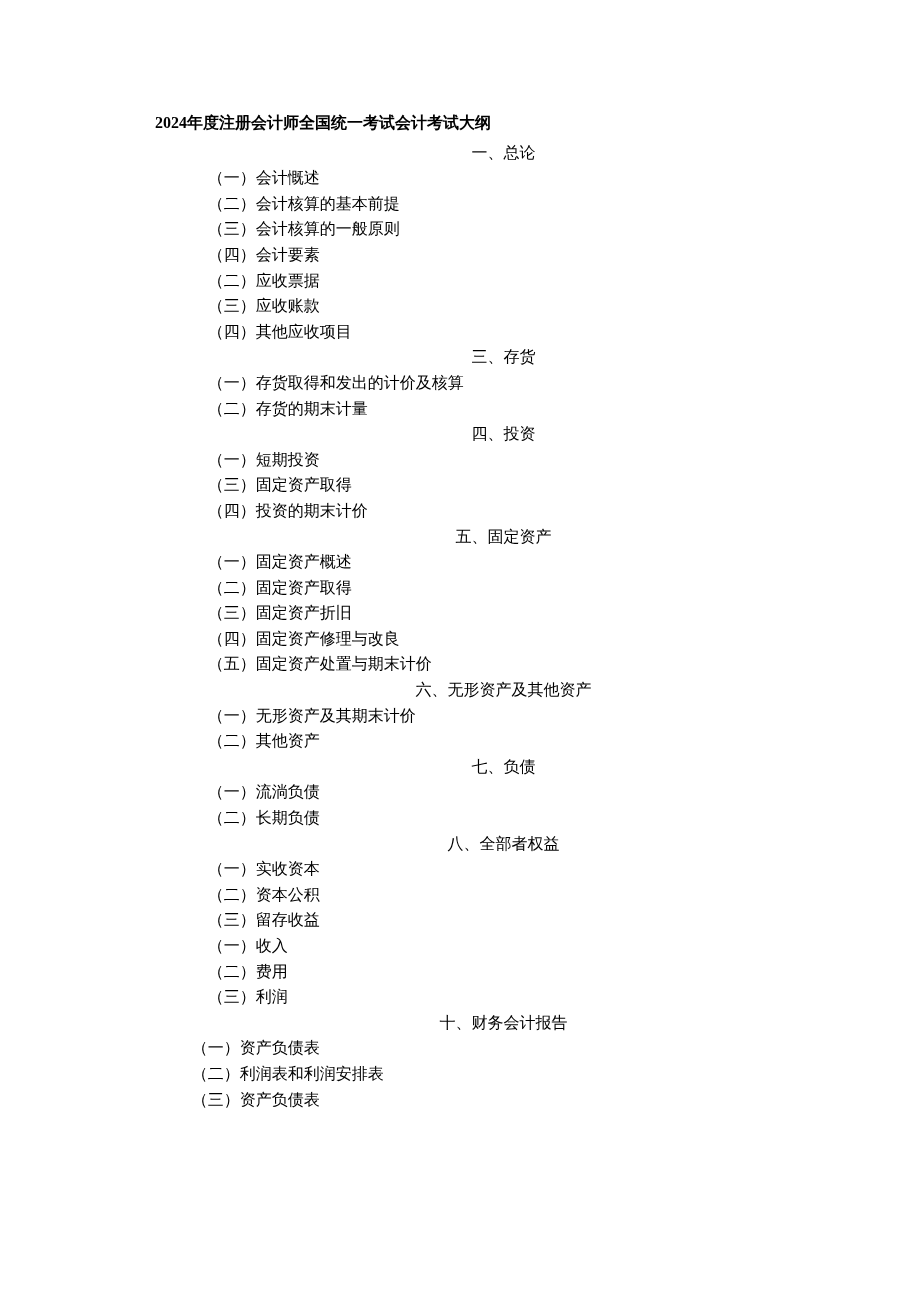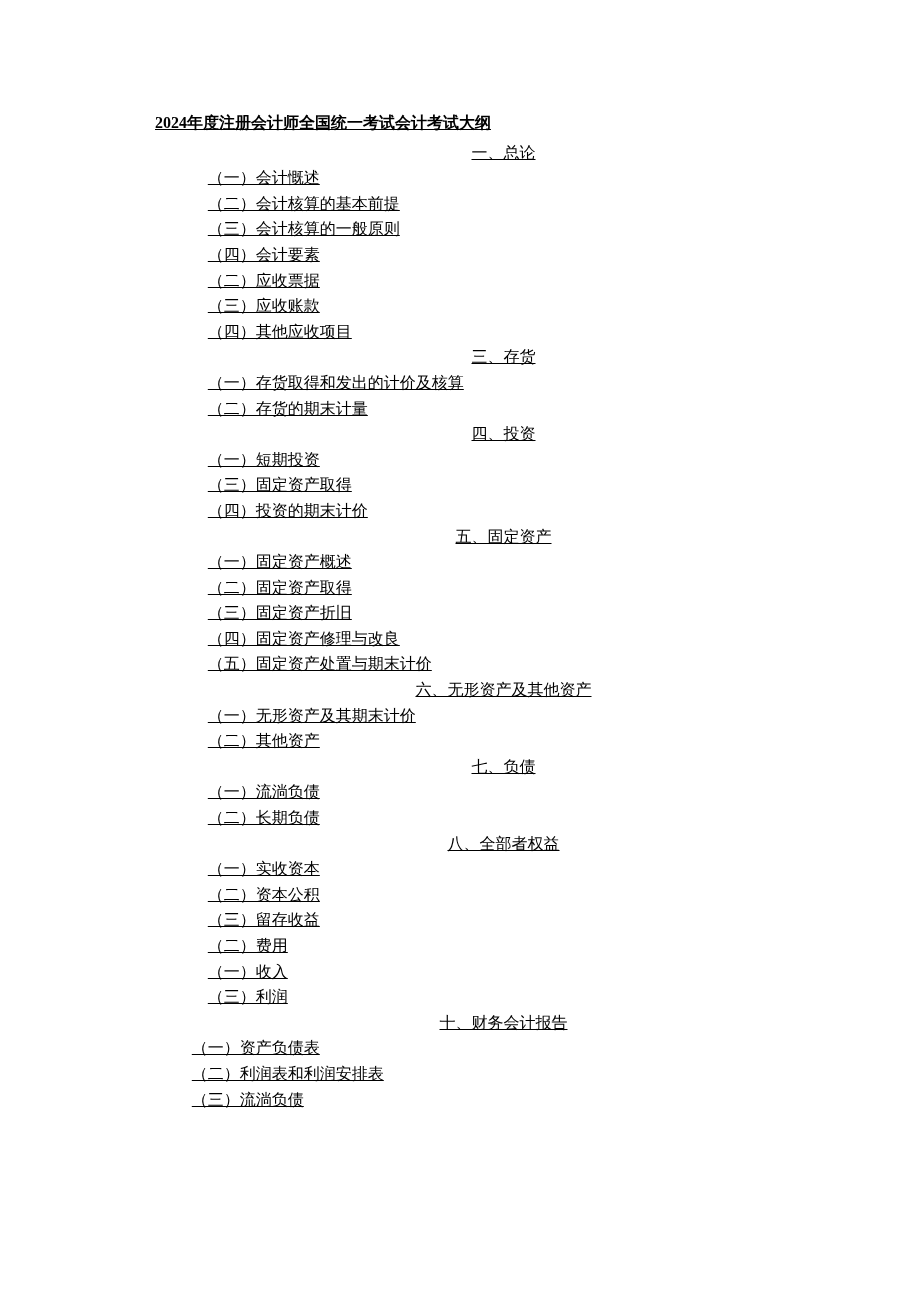--- a/index.html
+++ b/index.html
@@ -7,21 +7,20 @@
     padding: 0;
     width: 920px;
     background: #ffffff;
     font-family: "SimSun", "宋体", serif;
     font-size: 16px;
     color: #000000;
     line-height: 1.6;
   }
   .page {
     padding: 110px 80px 60px 155px;
-    text-decoration: underline;
   }
   .title {
     font-weight: bold;
     margin-bottom: 4px;
   }
   .section-head {
     margin-left: 12px;
     text-align: center;
   }
   .sub-item {
@@ -87,25 +86,25 @@
   </div>
 
   <div>
     <div class="section-head">八、全部者权益</div>
     <div class="sub-item">（一）实收资本</div>
     <div class="sub-item">（二）资本公积</div>
     <div class="sub-item">（三）留存收益</div>
   </div>
 
   <div>
+    <div class="sub-item">（一）收入</div>
     <div class="sub-item">（二）费用</div>
-    <div class="sub-item">（一）收入</div>
     <div class="sub-item">（三）利润</div>
   </div>
 
   <div>
     <div class="section-head">十、财务会计报告</div>
     <div class="sub-item-10">（一）资产负债表</div>
     <div class="sub-item-10">（二）利润表和利润安排表</div>
-    <div class="sub-item-10">（三）流淌负债</div>
+    <div class="sub-item-10">（三）资产负债表</div>
   </div>
 
 </div>
 
 </body></html>

